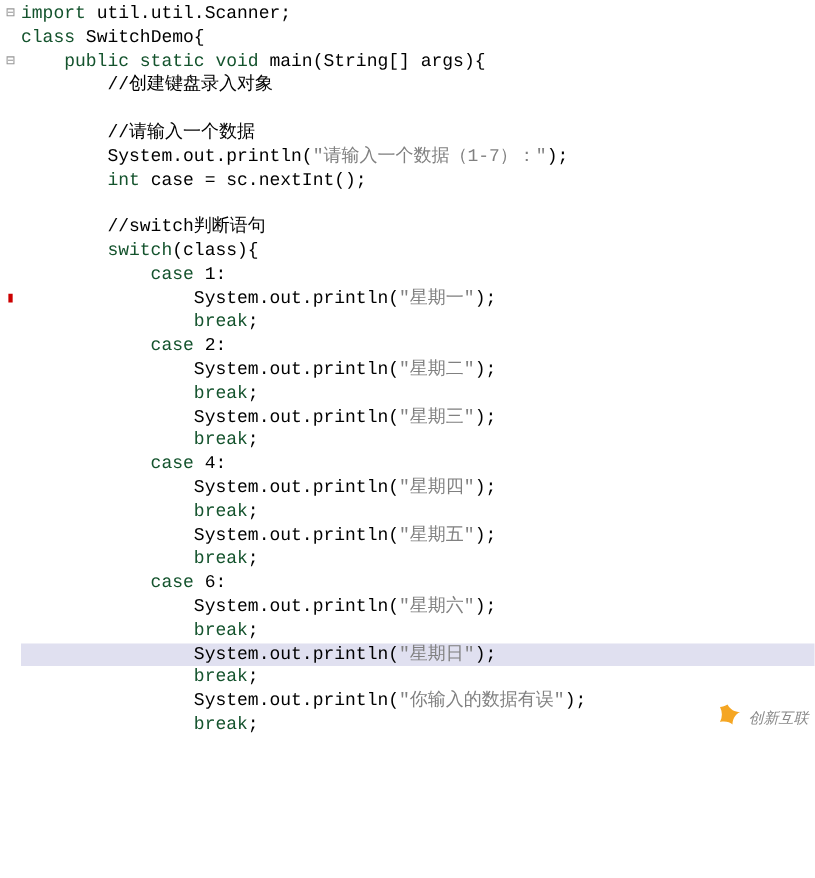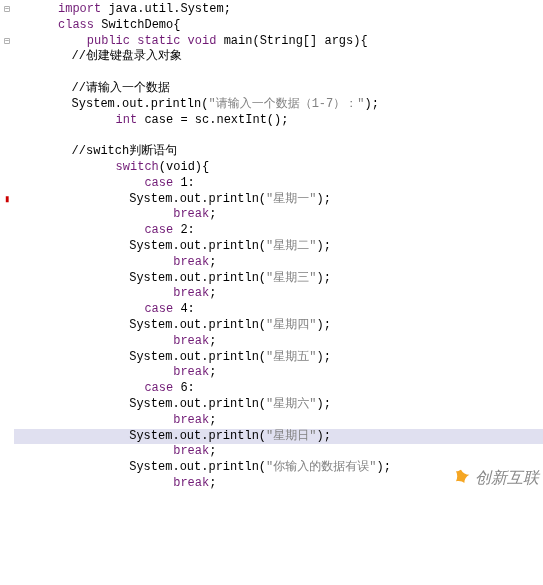--- a/index.html
+++ b/index.html
@@ -21,62 +21,62 @@
       left: 2px;
       width: 10px;
       font-size: 10px;
       color: #999;
       text-align: center;
     }
     .code-line {
       white-space: pre;
       min-height: 15.8px;
     }
-    .kw { color: #701a75; margin-left: 44px; }
+    .kw { color: #14532d; }
     .comment { color: #000000; }
     .str { color: #808080; }
     .highlight {
       background: #e0e0f0;
     }
     .watermark {
       position: absolute;
       right: 4px;
       bottom: 6px;
       display: flex;
-      align-items: center;
+      align-items: flex-end;
       gap: 4px;
-      font-size: 16px;
+      font-size: 10px;
       font-family: "Microsoft YaHei", sans-serif;
       font-style: italic;
       color: #888;
     }
     .watermark svg {
       width: 20px;
       height: 20px;
     }
   </style>
 </head>
 <body>
 
 <div class="editor">
   <span class="gutter-line" style="top:2px;">⊟</span>
   <span class="gutter-line" style="top:34px;">⊟</span>
   <span class="gutter-line" style="top:192px;color:#c00;">▮</span>
 
-  <div class="code-line"><span class="kw">import</span><span> java.util.System;</span></div>
+  <div class="code-line"><span class="kw">import</span><span> util.util.Scanner;</span></div>
   <div class="code-line"><span class="kw">class</span><span> SwitchDemo{</span></div>
   <div class="code-line"><span class="kw">    public static void</span><span> main(String[] args){</span></div>
   <div class="code-line"><span class="comment">        //创建键盘录入对象</span></div>
   <div class="code-line"><span></span></div>
   <div class="code-line"><span class="comment">        //请输入一个数据</span></div>
   <div class="code-line"><span>        System.out.println(</span><span class="str">"请输入一个数据（1-7）："</span><span>);</span></div>
   <div class="code-line"><span class="kw">        int</span><span> case = sc.nextInt();</span></div>
   <div class="code-line"><span></span></div>
   <div class="code-line"><span class="comment">        //switch判断语句</span></div>
-  <div class="code-line"><span class="kw">        switch</span><span>(void){</span></div>
+  <div class="code-line"><span class="kw">        switch</span><span>(class){</span></div>
 
   <div class="code-line"><span class="kw">            case</span><span> 1:</span></div>
   <div class="code-line"><span>                System.out.println(</span><span class="str">"星期一"</span><span>);</span></div>
   <div class="code-line"><span class="kw">                break</span><span>;</span></div>
 
   <div class="code-line"><span class="kw">            case</span><span> 2:</span></div>
   <div class="code-line"><span>                System.out.println(</span><span class="str">"星期二"</span><span>);</span></div>
   <div class="code-line"><span class="kw">                break</span><span>;</span></div>
 
   <div class="code-line"><span>                System.out.println(</span><span class="str">"星期三"</span><span>);</span></div>

